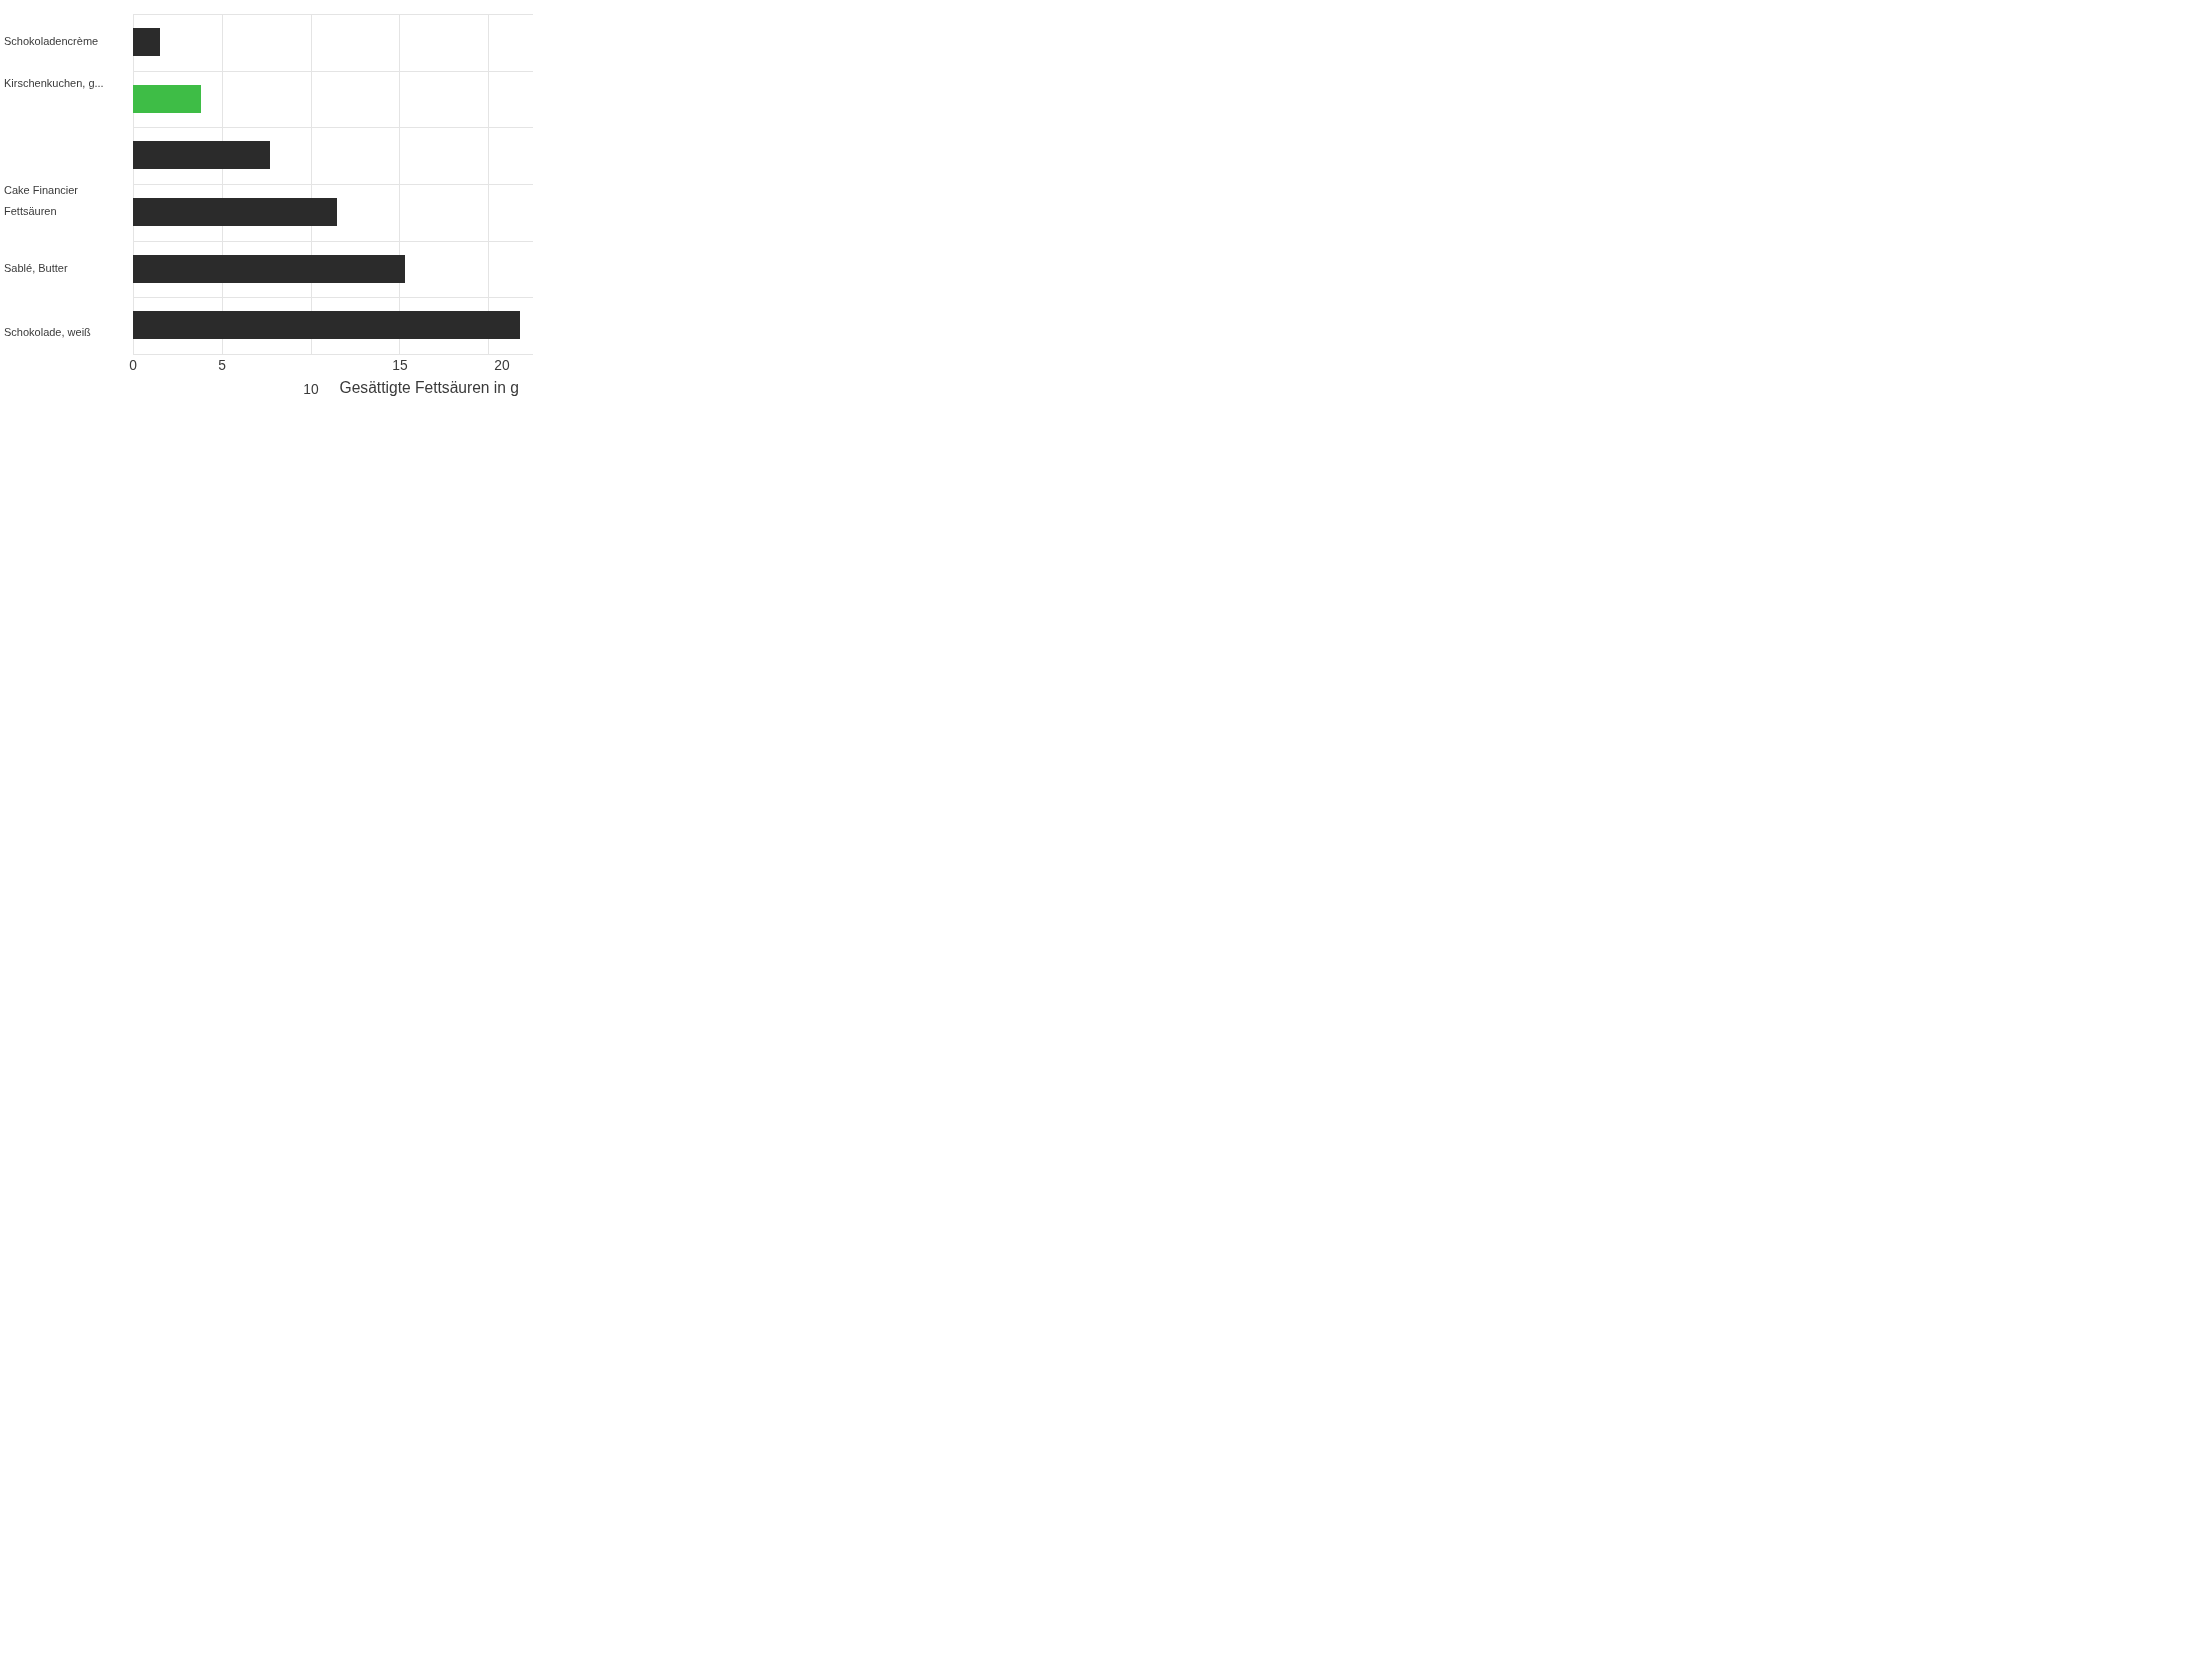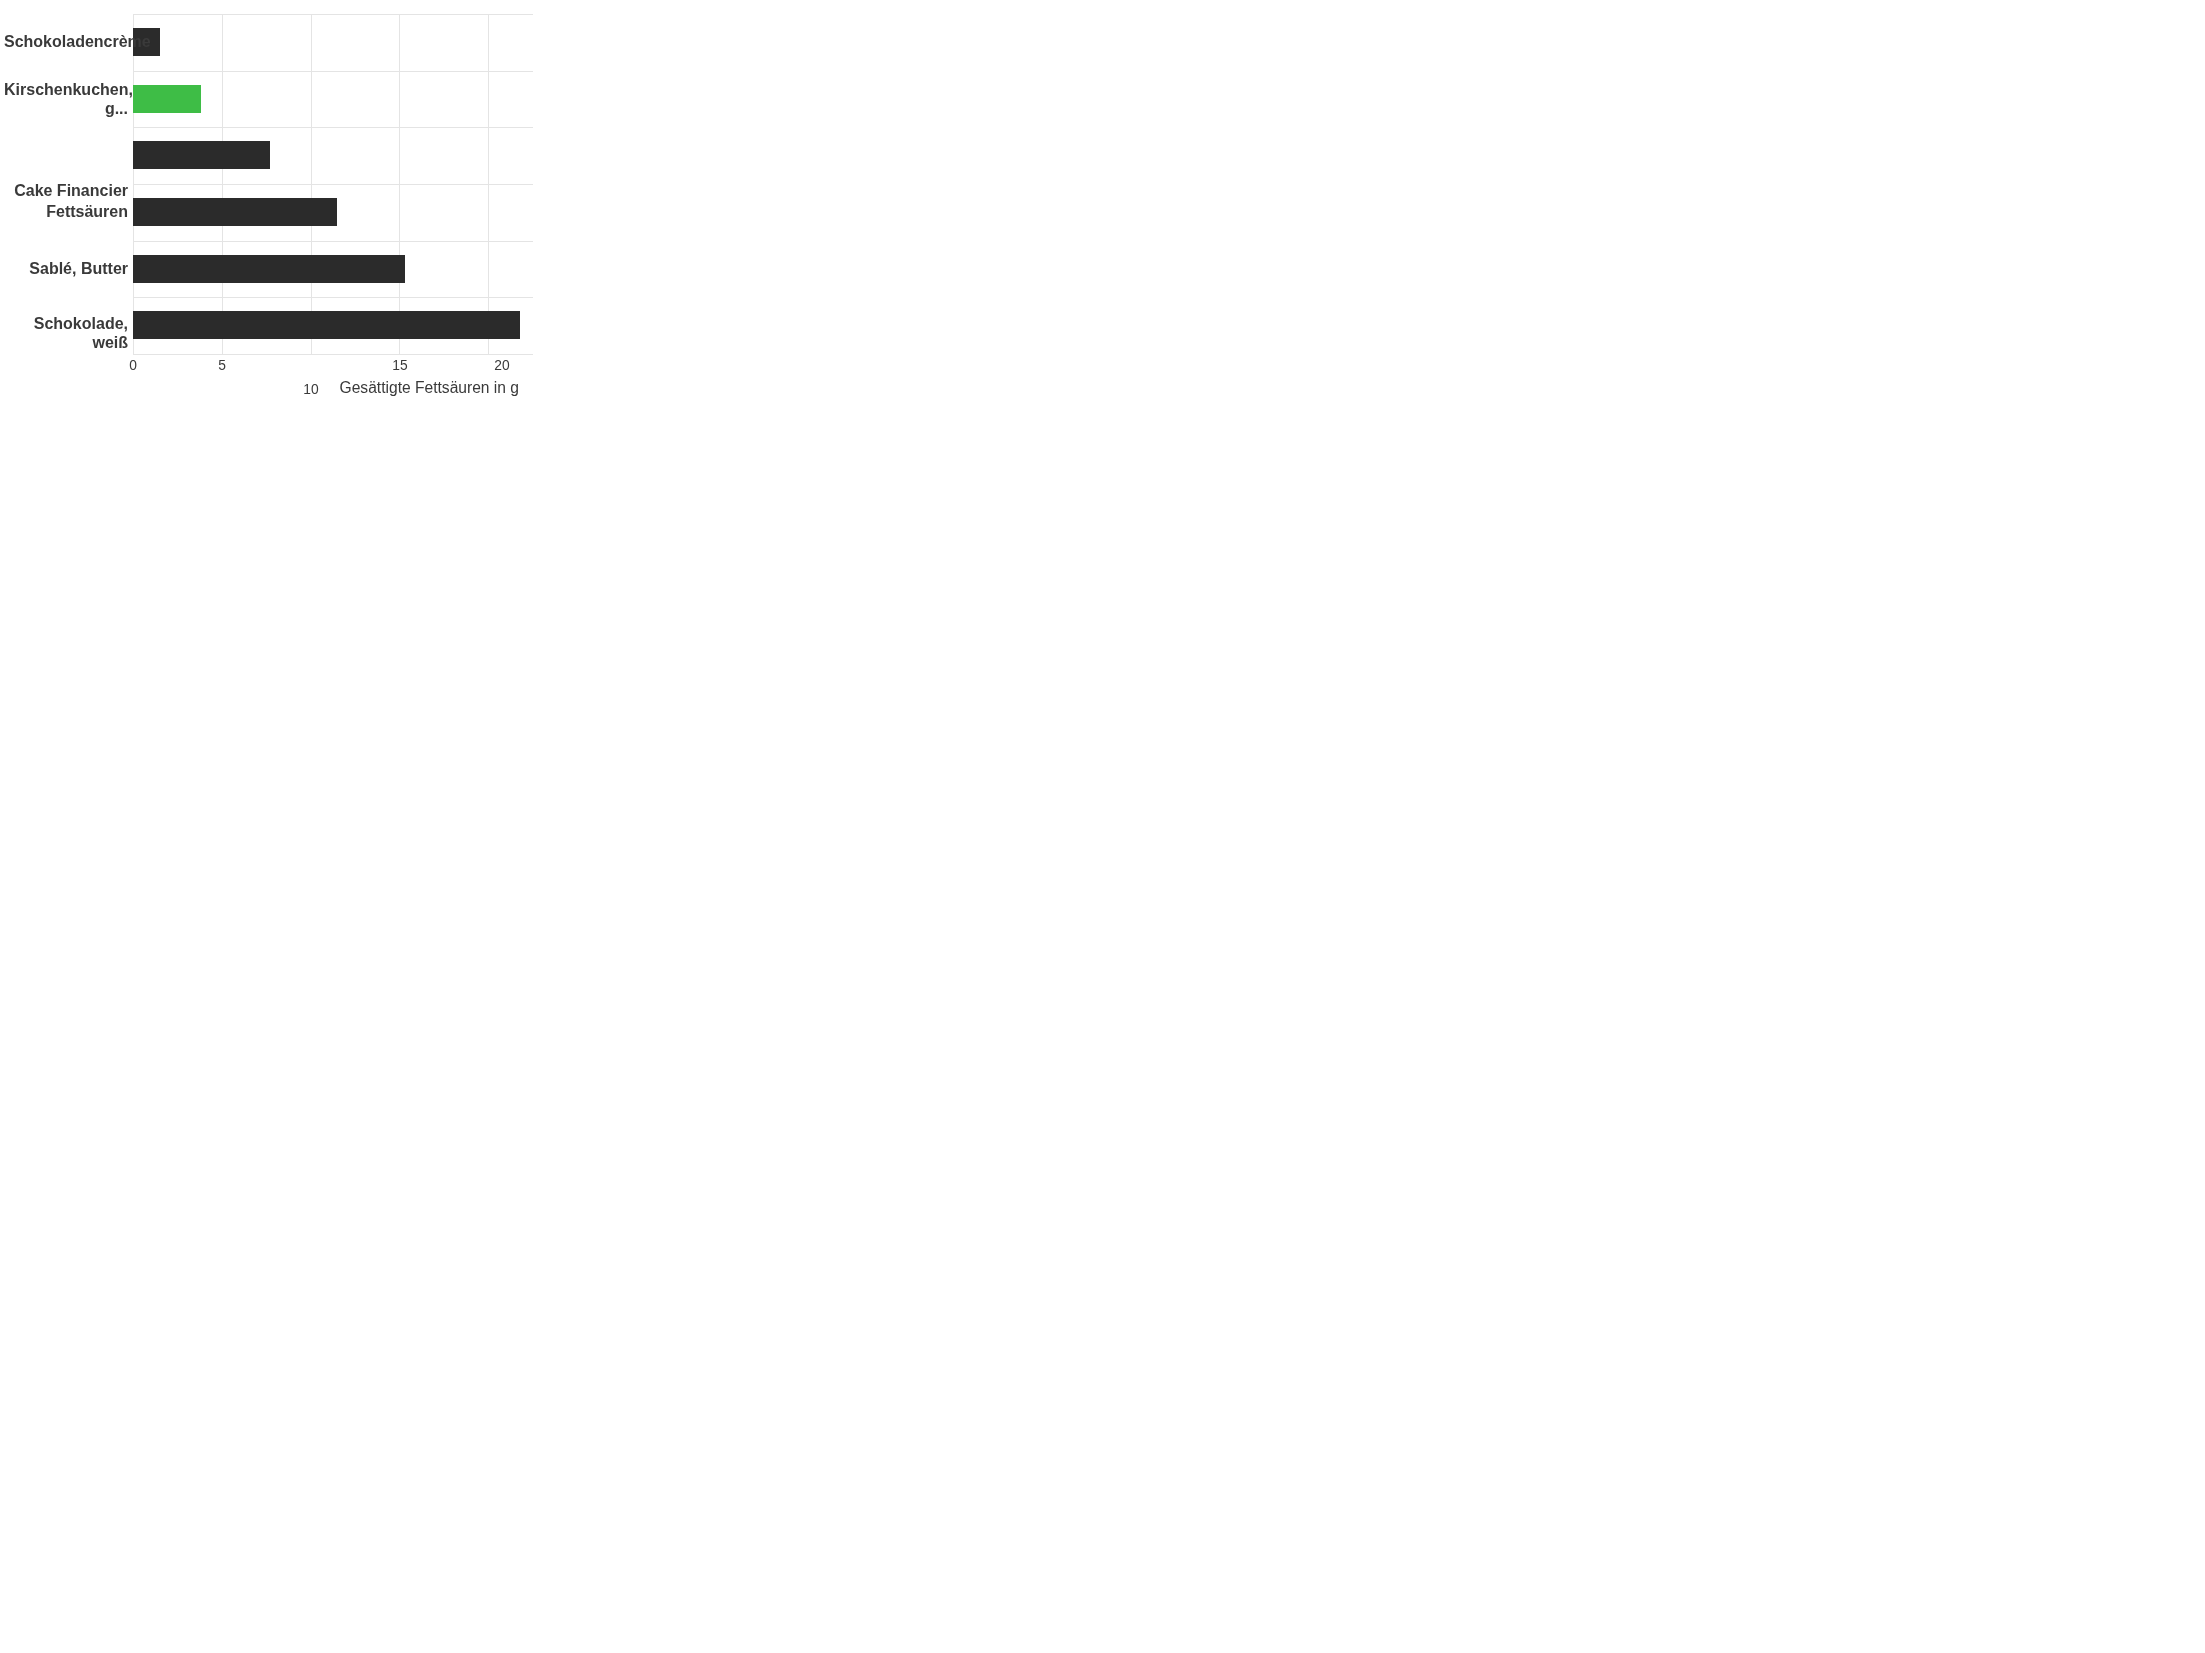--- a/index.html
+++ b/index.html
@@ -44,26 +44,25 @@
     background: #2b2b2b;
     left: 0;
   }
   .bar.highlight {
     background: #3ebd46;
   }
   .y-label {
     position: absolute;
     right: 423px; 
     width: 124px;
-    text-align: right;
-    font-size: 16px;
+    text-align: left;
+    font-size: 11px;
     color: #3a3a3a;
     line-height: 1.2;
     transform: translateY(-50%);
-    font-weight: bold;
   }
   .x-tick-label {
     position: absolute;
     top: 358px;
     font-size: 13.8px;
     color: #3a3a3a;
     transform: translateX(-50%);
     text-align: center;
   }
   .x-axis-title {
@@ -107,19 +106,19 @@
 
   <div></div>
 
   <div class="x-axis-title">Gesättigte Fettsäuren in g</div>
 <div class="x-tick-label" style="left: 133px;">0</div>
     <div class="x-tick-label" style="left: 222px;">5</div>
     <div class="x-tick-label" style="left: 311px; margin-top: 24px;">10</div>
     <div class="x-tick-label" style="left: 400px;">15</div>
     <div class="x-tick-label" style="left: 502px;">20</div>
     <div class="y-label" style="top: 42px;">Schokoladencrème</div>
-    <div class="y-label" style="top: 99px;">Kirschenkuchen, g...</div>
+    <div class="y-label" style="top: 84px;">Kirschenkuchen, g...</div>
     <div class="y-label" style="top: 155px; margin-top: 36px;">Cake Financier</div>
     <div class="y-label" style="top: 212px;">Fettsäuren</div>
     <div class="y-label" style="top: 269px;">Sablé, Butter</div>
     <div class="y-label" style="top: 333px;">Schokolade, weiß</div>
   </div>
 
 
 </body></html>

